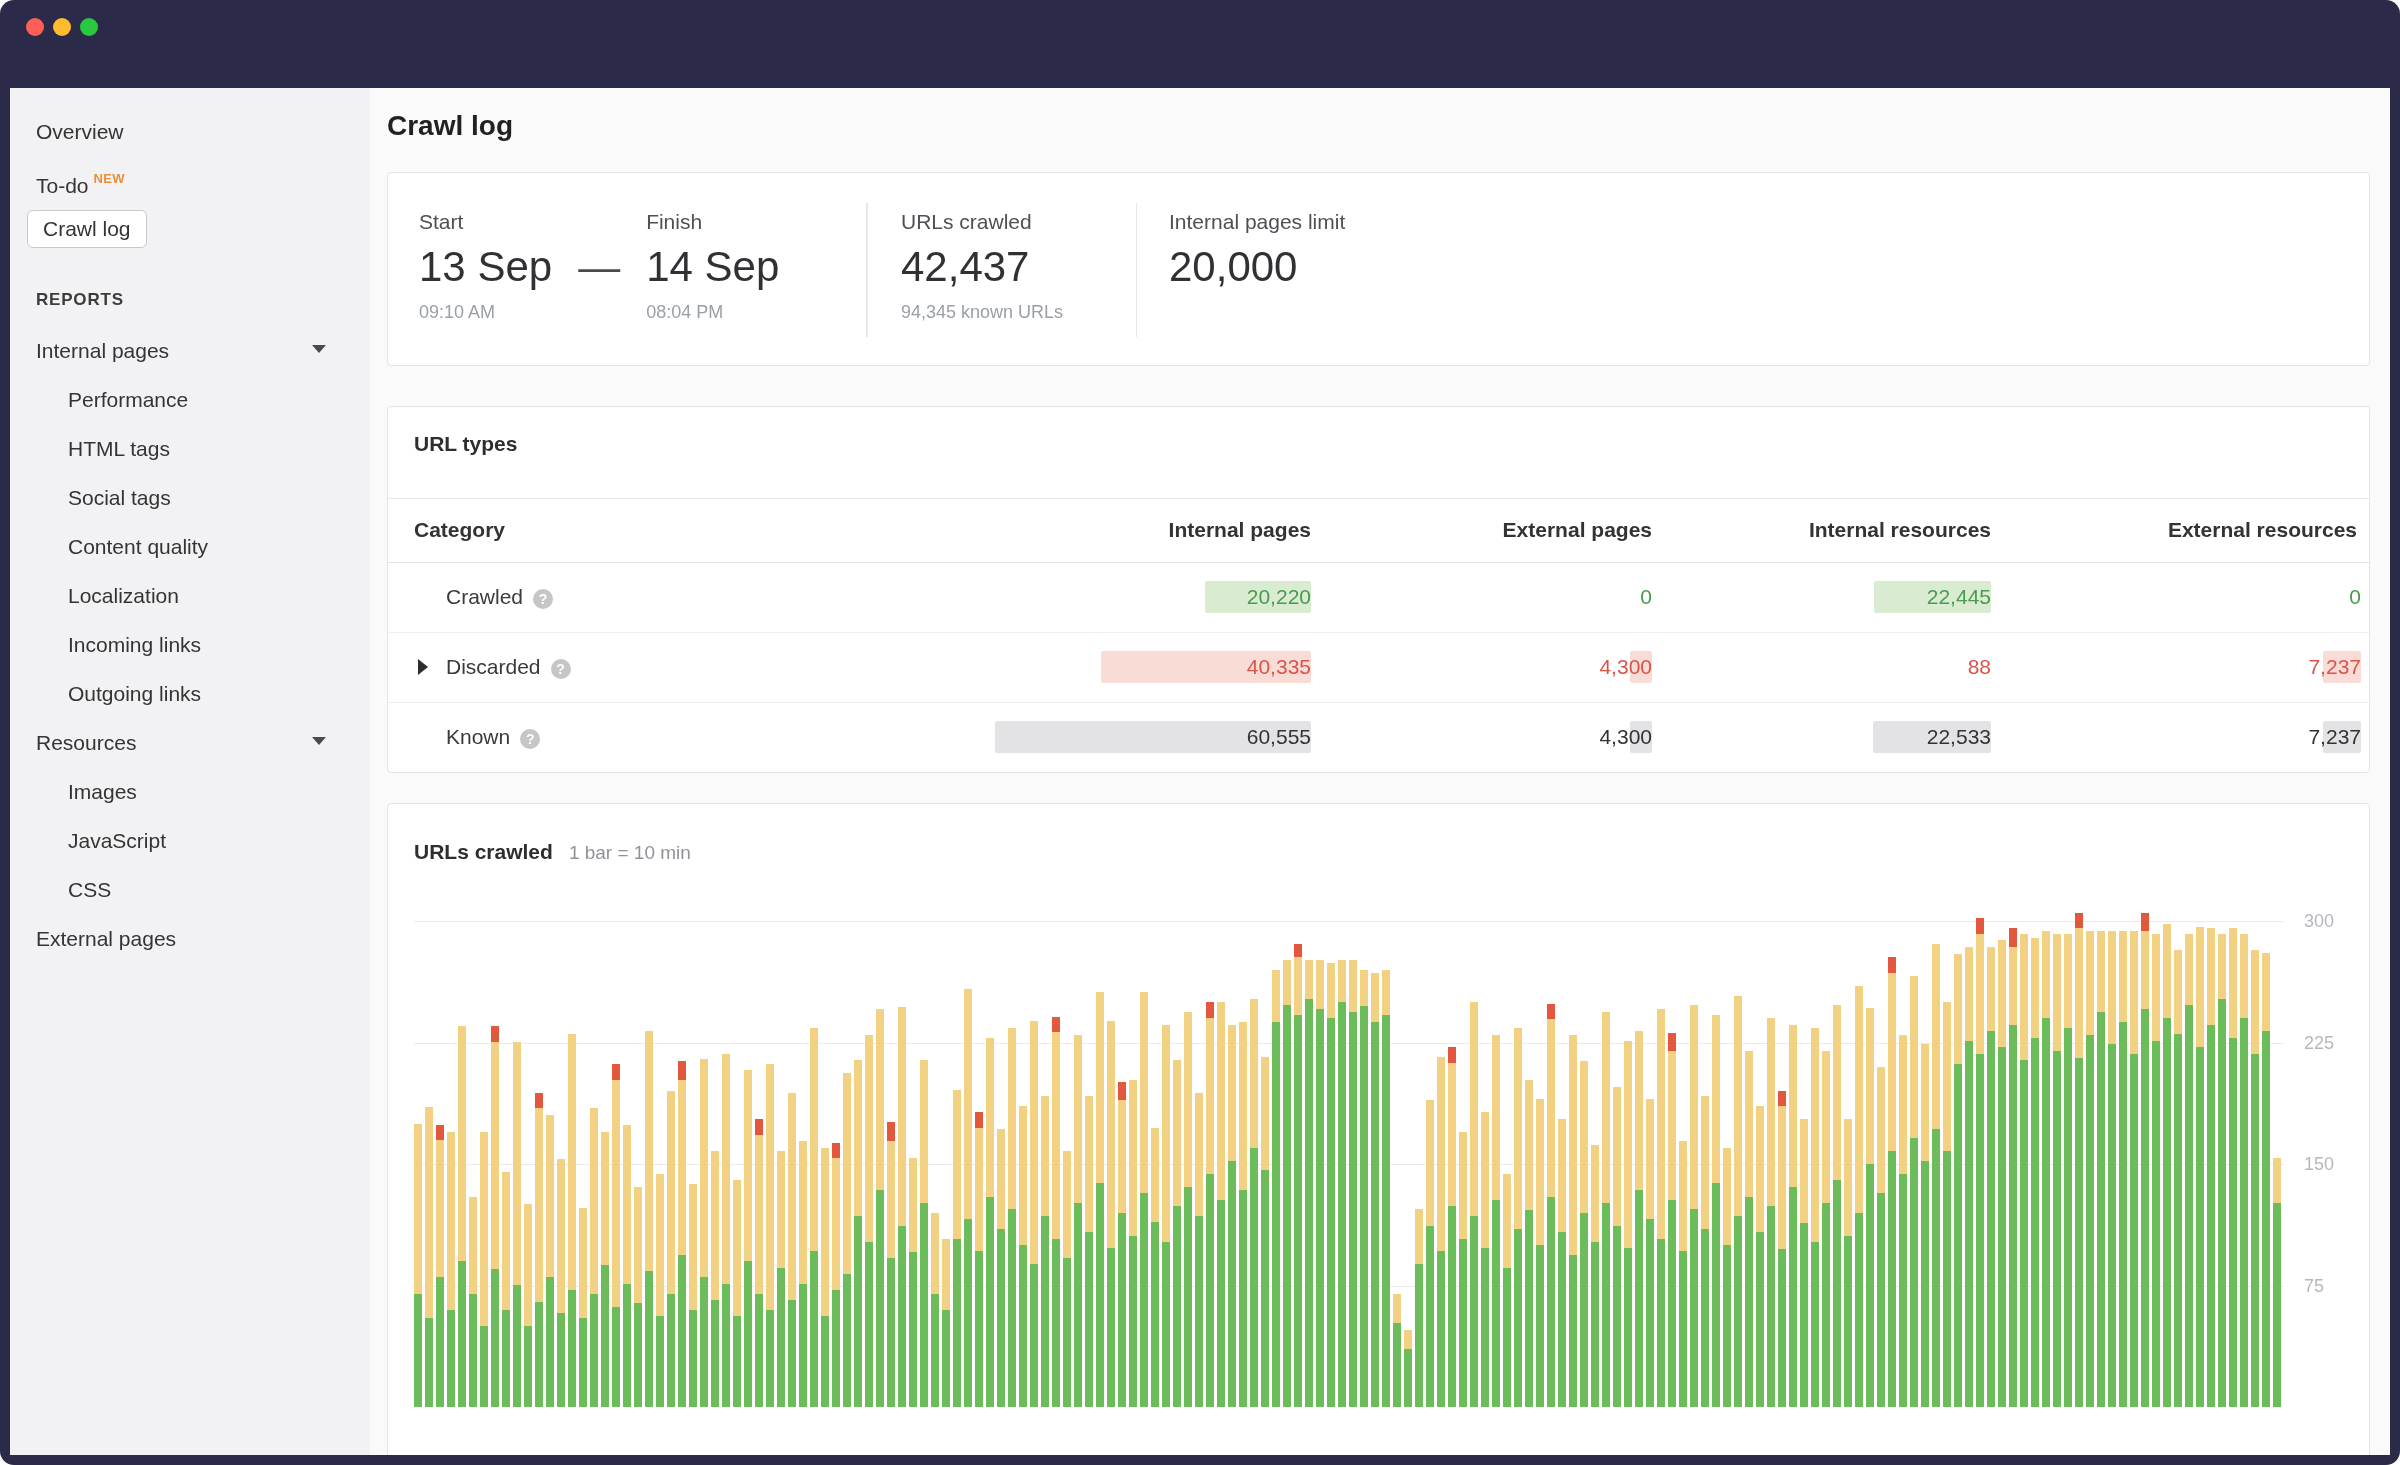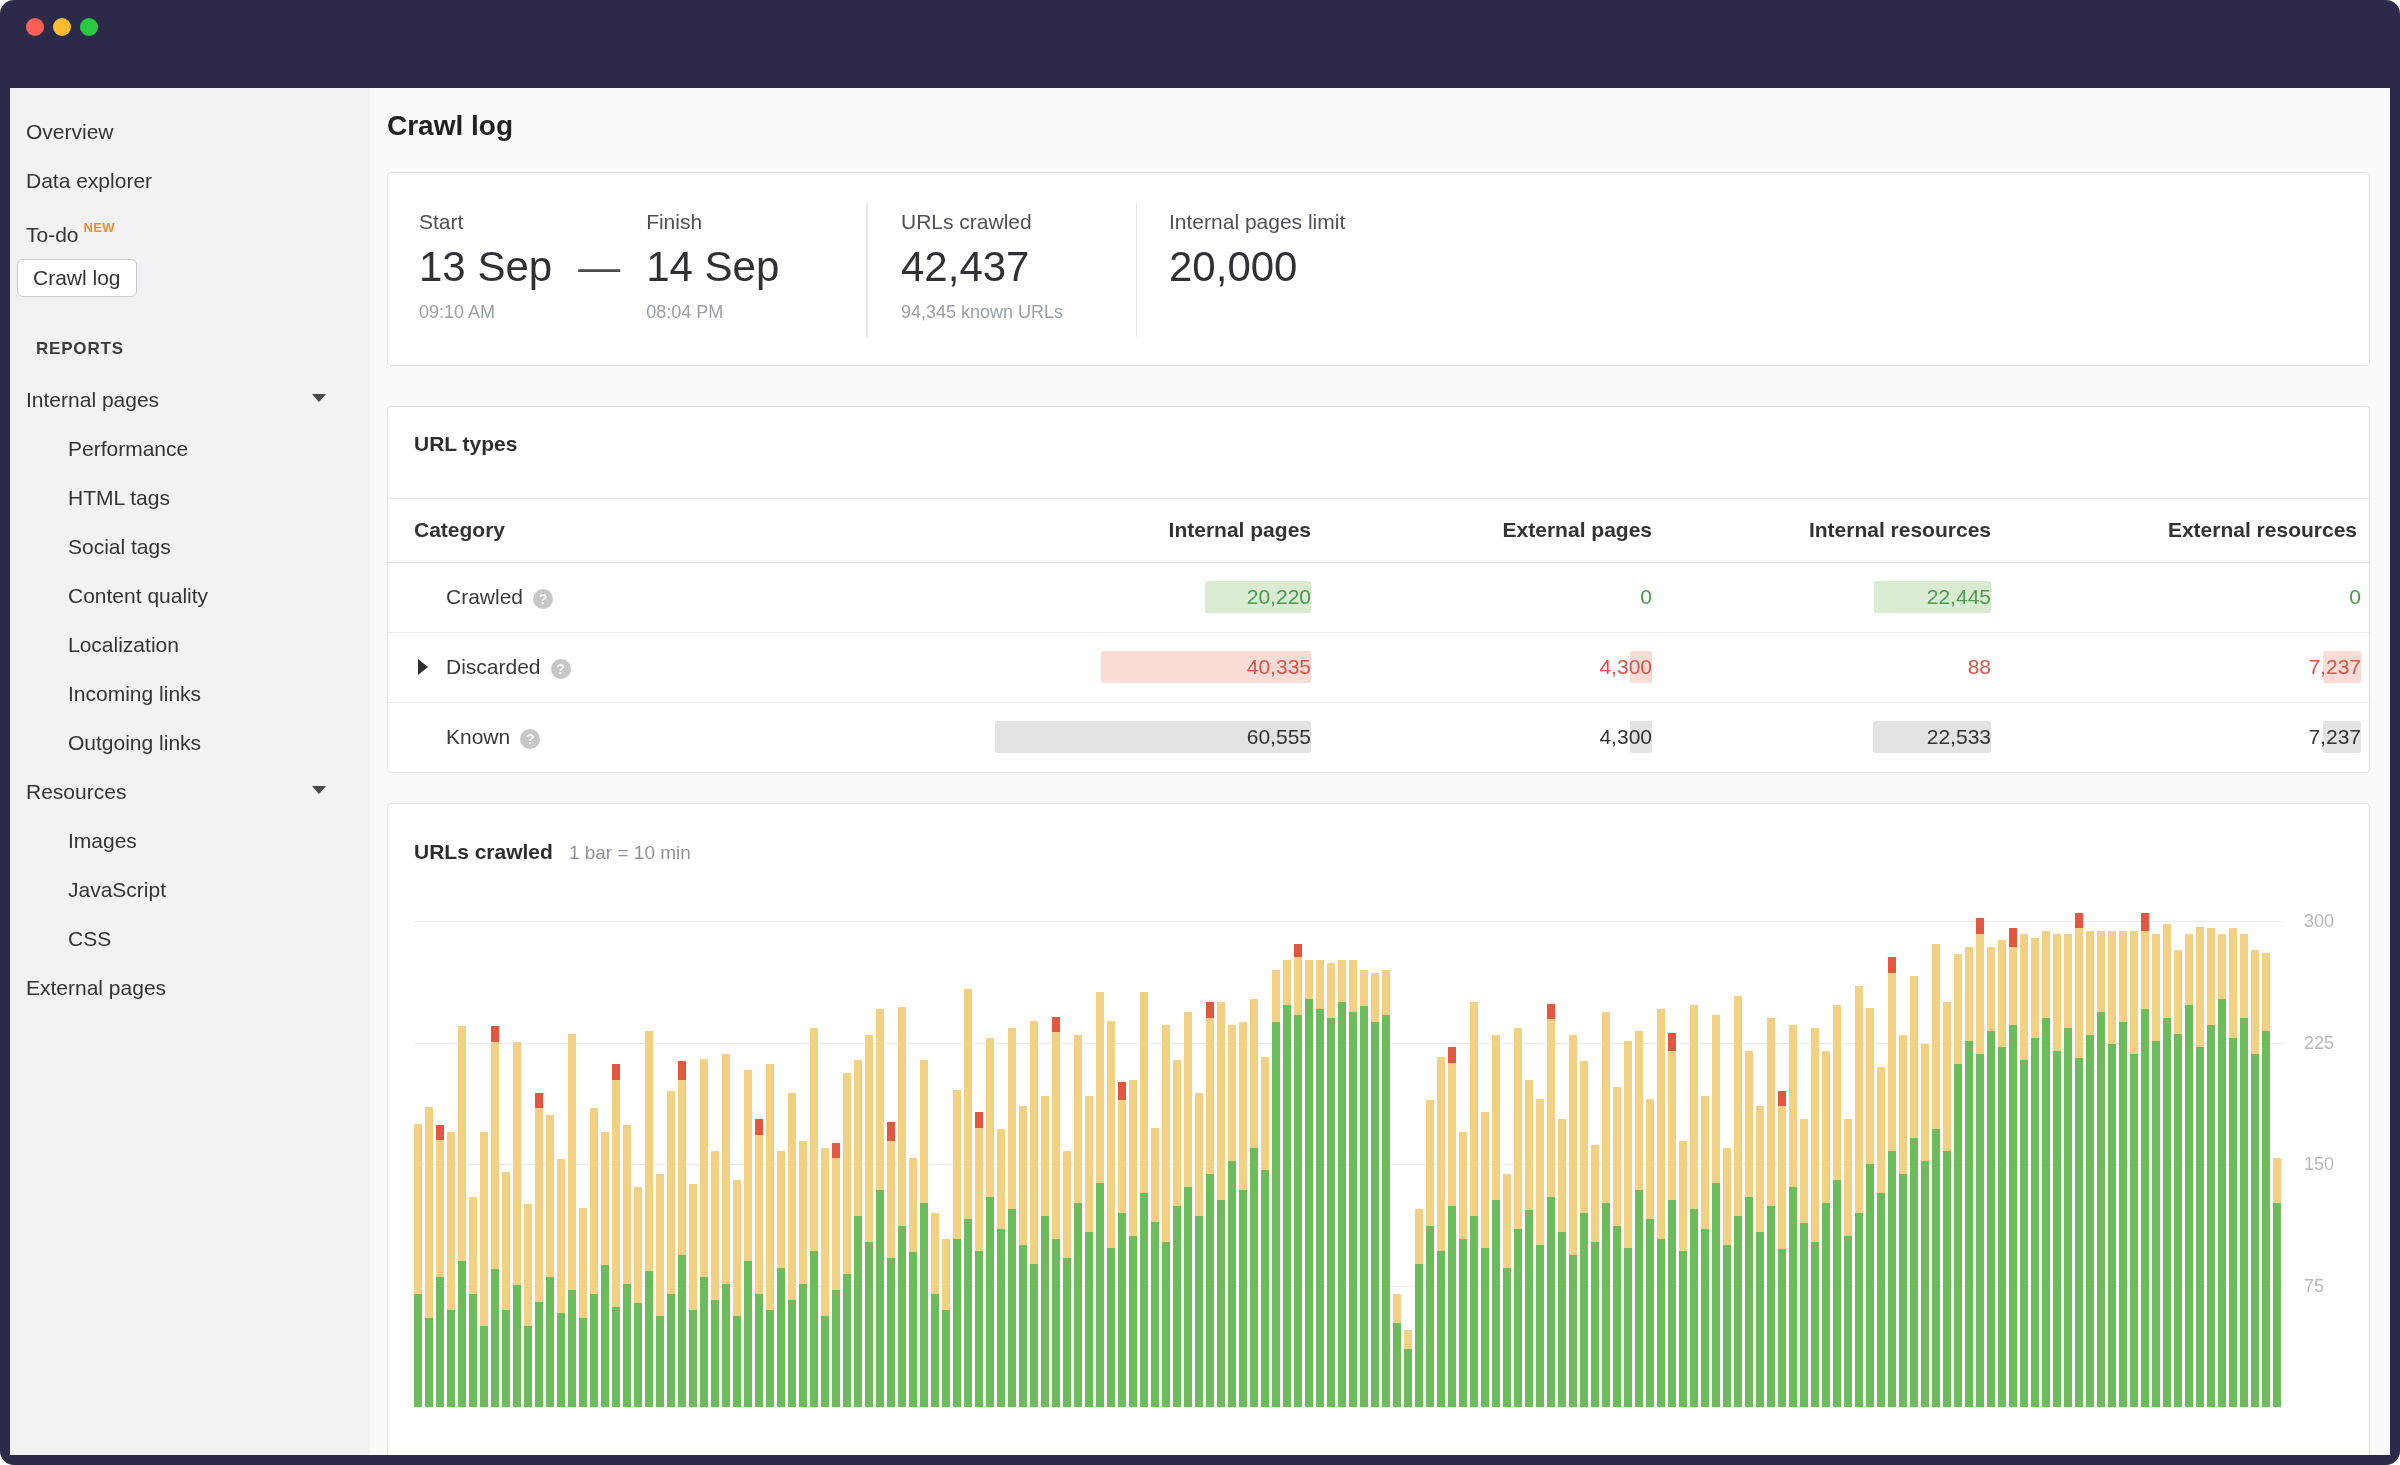--- a/index.html
+++ b/index.html
@@ -5,21 +5,21 @@
   *{margin:0;padding:0;box-sizing:border-box}
   html,body{width:2400px;height:1465px;background:#ffffff;font-family:"Liberation Sans","DejaVu Sans",sans-serif;overflow:hidden}
   .frame{position:relative;width:2400px;height:1465px;background:#2b2b49;border-radius:14px;overflow:hidden}
   .titlebar{position:absolute;top:0;left:0;right:0;height:88px}
   .lights{position:absolute;left:26px;top:18px;display:flex;gap:9px}
   .light{width:18px;height:18px;border-radius:50%}
   .content{position:absolute;left:10px;right:10px;top:88px;bottom:10px;background:#fafafa;overflow:hidden}
 
   
   .sidebar{position:absolute;left:0;top:0;bottom:0;width:360px;background:#f2f2f4;padding-top:17px}
-  .sb-item{position:relative;height:49px;line-height:49px;padding-left:16px;font-size:21px;color:#343434;cursor:pointer;white-space:nowrap}
+  .sb-item{position:relative;height:49px;line-height:49px;padding-left:26px;font-size:21px;color:#343434;cursor:pointer;white-space:nowrap}
   .sb-child{padding-left:58px}
   .sb-label{vertical-align:middle}
   .sb-selected{display:inline-block;background:#ffffff;border:1px solid #c9c9cd;border-radius:6px;padding:0 15px;margin-left:-9px;line-height:36px;height:38px;vertical-align:middle}
   .sb-section{height:49px;line-height:49px;margin-top:23px;padding-left:26px;font-size:17px;font-weight:bold;color:#3c3c3c;letter-spacing:0.8px}
   .sb-badge{color:#e8913a;font-size:13px;font-weight:bold;vertical-align:super;margin-left:5px;letter-spacing:0.3px}
   .sb-caret{position:absolute;right:44px;top:21px;width:0;height:0;border-left:7px solid transparent;border-right:7px solid transparent;border-top:8px solid #4a4a4a}
 
   
   .main{position:absolute;left:360px;right:0;top:0;bottom:0;padding:0 20px 0 17px;overflow:hidden}
   .page-title{margin-top:22px;font-size:28px;font-weight:bold;color:#212121}
@@ -86,21 +86,20 @@
         <div class="light" style="background: rgb(255, 95, 87);"></div>
         <div class="light" style="background: rgb(254, 188, 46);"></div>
         <div class="light" style="background: rgb(40, 200, 64);"></div>
       </div>
   </div>
   <div class="content">
 
     <div class="sidebar">
       <nav>
           <div class="sb-item"><span class="sb-label">Overview</span></div>
-          <div class="sb-item"><span class="sb-label">Data explorer</span></div>
           <div class="sb-item"><span class="sb-label">To-do</span><span class="sb-badge">NEW</span></div>
           <div class="sb-item"><span class="sb-selected">Crawl log</span></div>
           <div class="sb-section">REPORTS</div>
           <div class="sb-item"><span class="sb-label">Internal pages</span><span class="sb-caret"></span></div>
           <div class="sb-item sb-child"><span class="sb-label">Performance</span></div>
           <div class="sb-item sb-child"><span class="sb-label">HTML tags</span></div>
           <div class="sb-item sb-child"><span class="sb-label">Social tags</span></div>
           <div class="sb-item sb-child"><span class="sb-label">Content quality</span></div>
           <div class="sb-item sb-child"><span class="sb-label">Localization</span></div>
           <div class="sb-item sb-child"><span class="sb-label">Incoming links</span></div>

